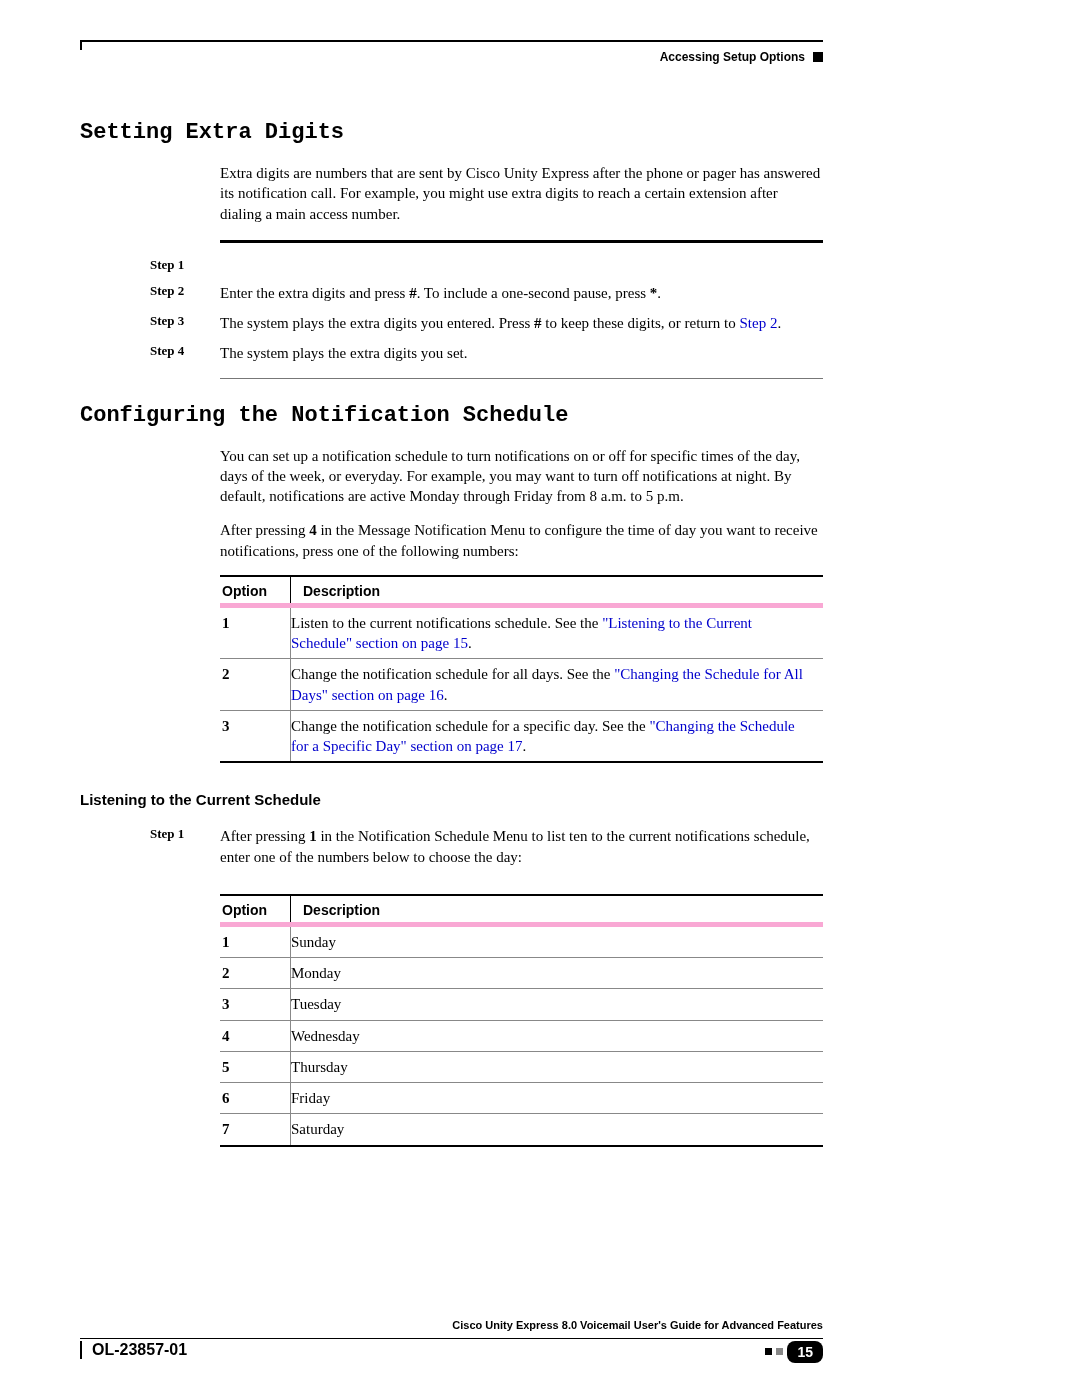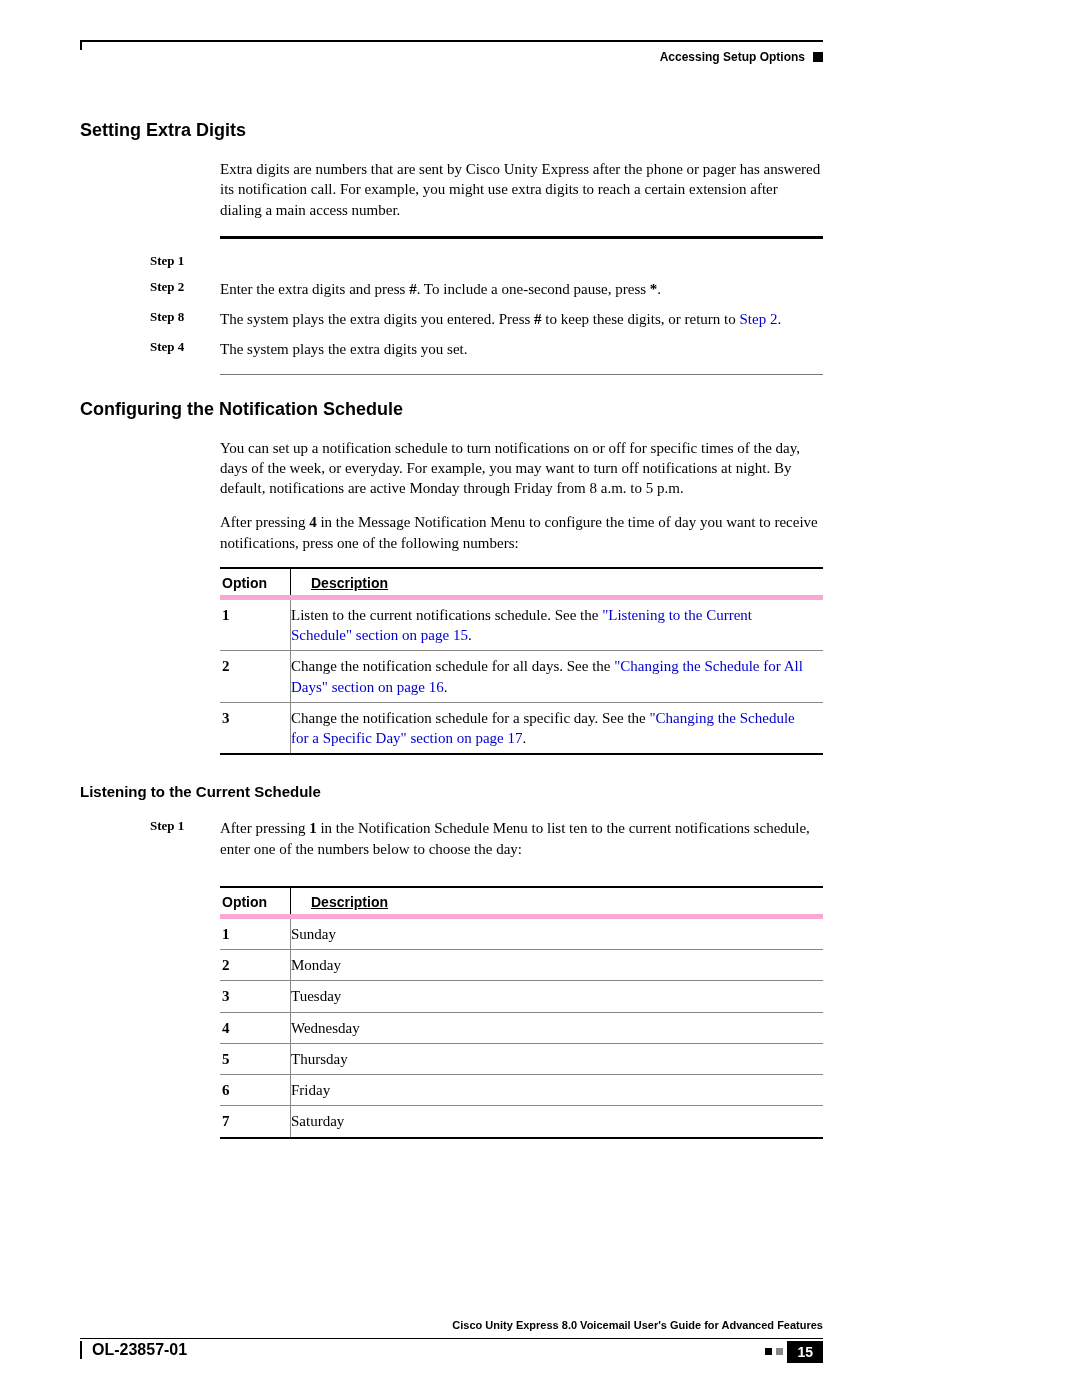--- a/index.html
+++ b/index.html
@@ -50,23 +50,23 @@
     background: #000;
     display: inline-block;
   }
   .content {
     position: absolute;
     top: 120px;
     left: 80px;
     right: 60px;
   }
   h2 {
-    font-family: Liberation Sans, sans-serif;
-    font-weight: bold;
-    font-size: 18px;
+    font-family: Liberation Mono, monospace;
+    font-weight: bold;
+    font-size: 22px;
     margin: 0 0 18px 0;
   }
   .body-text {
     margin-left: 140px;
     line-height: 1.35;
     margin-bottom: 14px;
   }
   .rule {
     margin-left: 140px;
     height: 3px;
@@ -126,22 +126,21 @@
   }
   table td:first-child {
     font-weight: bold;
     border-right: 1px solid #888;
     width: 60px;
   }
   table td:nth-child(2) {
     padding-left: 0;
   }
   table th:nth-child(2) {
-    padding-left: 20px;
-    text-decoration: underline;
+    padding-left: 12px;
   }
   table tr:last-child td {
     border-bottom: 2px solid #000;
   }
   h3 {
     font-family: Arial, Helvetica, sans-serif;
     font-weight: bold;
     font-size: 15px;
     margin: 28px 0 18px 0;
   }
@@ -181,20 +180,21 @@
   .page-num {
     position: absolute;
     bottom: 34px;
     right: 60px;
     background: #000;
     color: #fff;
     font-family: Arial, Helvetica, sans-serif;
     font-weight: bold;
     font-size: 14px;
     padding: 3px 10px;
+    border-radius: 8px;
   }
   .sq-sm {
     width: 7px;
     height: 7px;
     background: #000;
     display: inline-block;
   }
 </style>
 </head>
 <body>
@@ -215,21 +215,21 @@
     <div class="rule"></div>
 
     <div class="step-row">
       <div class="step-label"><span>Step </span>1</div>
     </div>
     <div class="step-row">
       <div class="step-label">Step 2</div>
       <div class="step-body">Enter the extra digits and press <b>#</b>. To include a one-second pause, press <b>*</b>.</div>
     </div>
     <div class="step-row">
-      <div class="step-label">Step 8</div>
+      <div class="step-label">Step 3</div>
       <div class="step-body">The system plays the extra digits you entered. Press <b>#</b> to keep these digits, or return to <span class="link">Step 2</span>.</div>
     </div>
     <div class="step-row">
       <div class="step-label">Step 4</div>
       <div class="step-body">The system plays the extra digits you set.</div>
     </div>
 
     <div class="rule-thin"></div>
 
     <h2>Configuring the Notification Schedule</h2>

